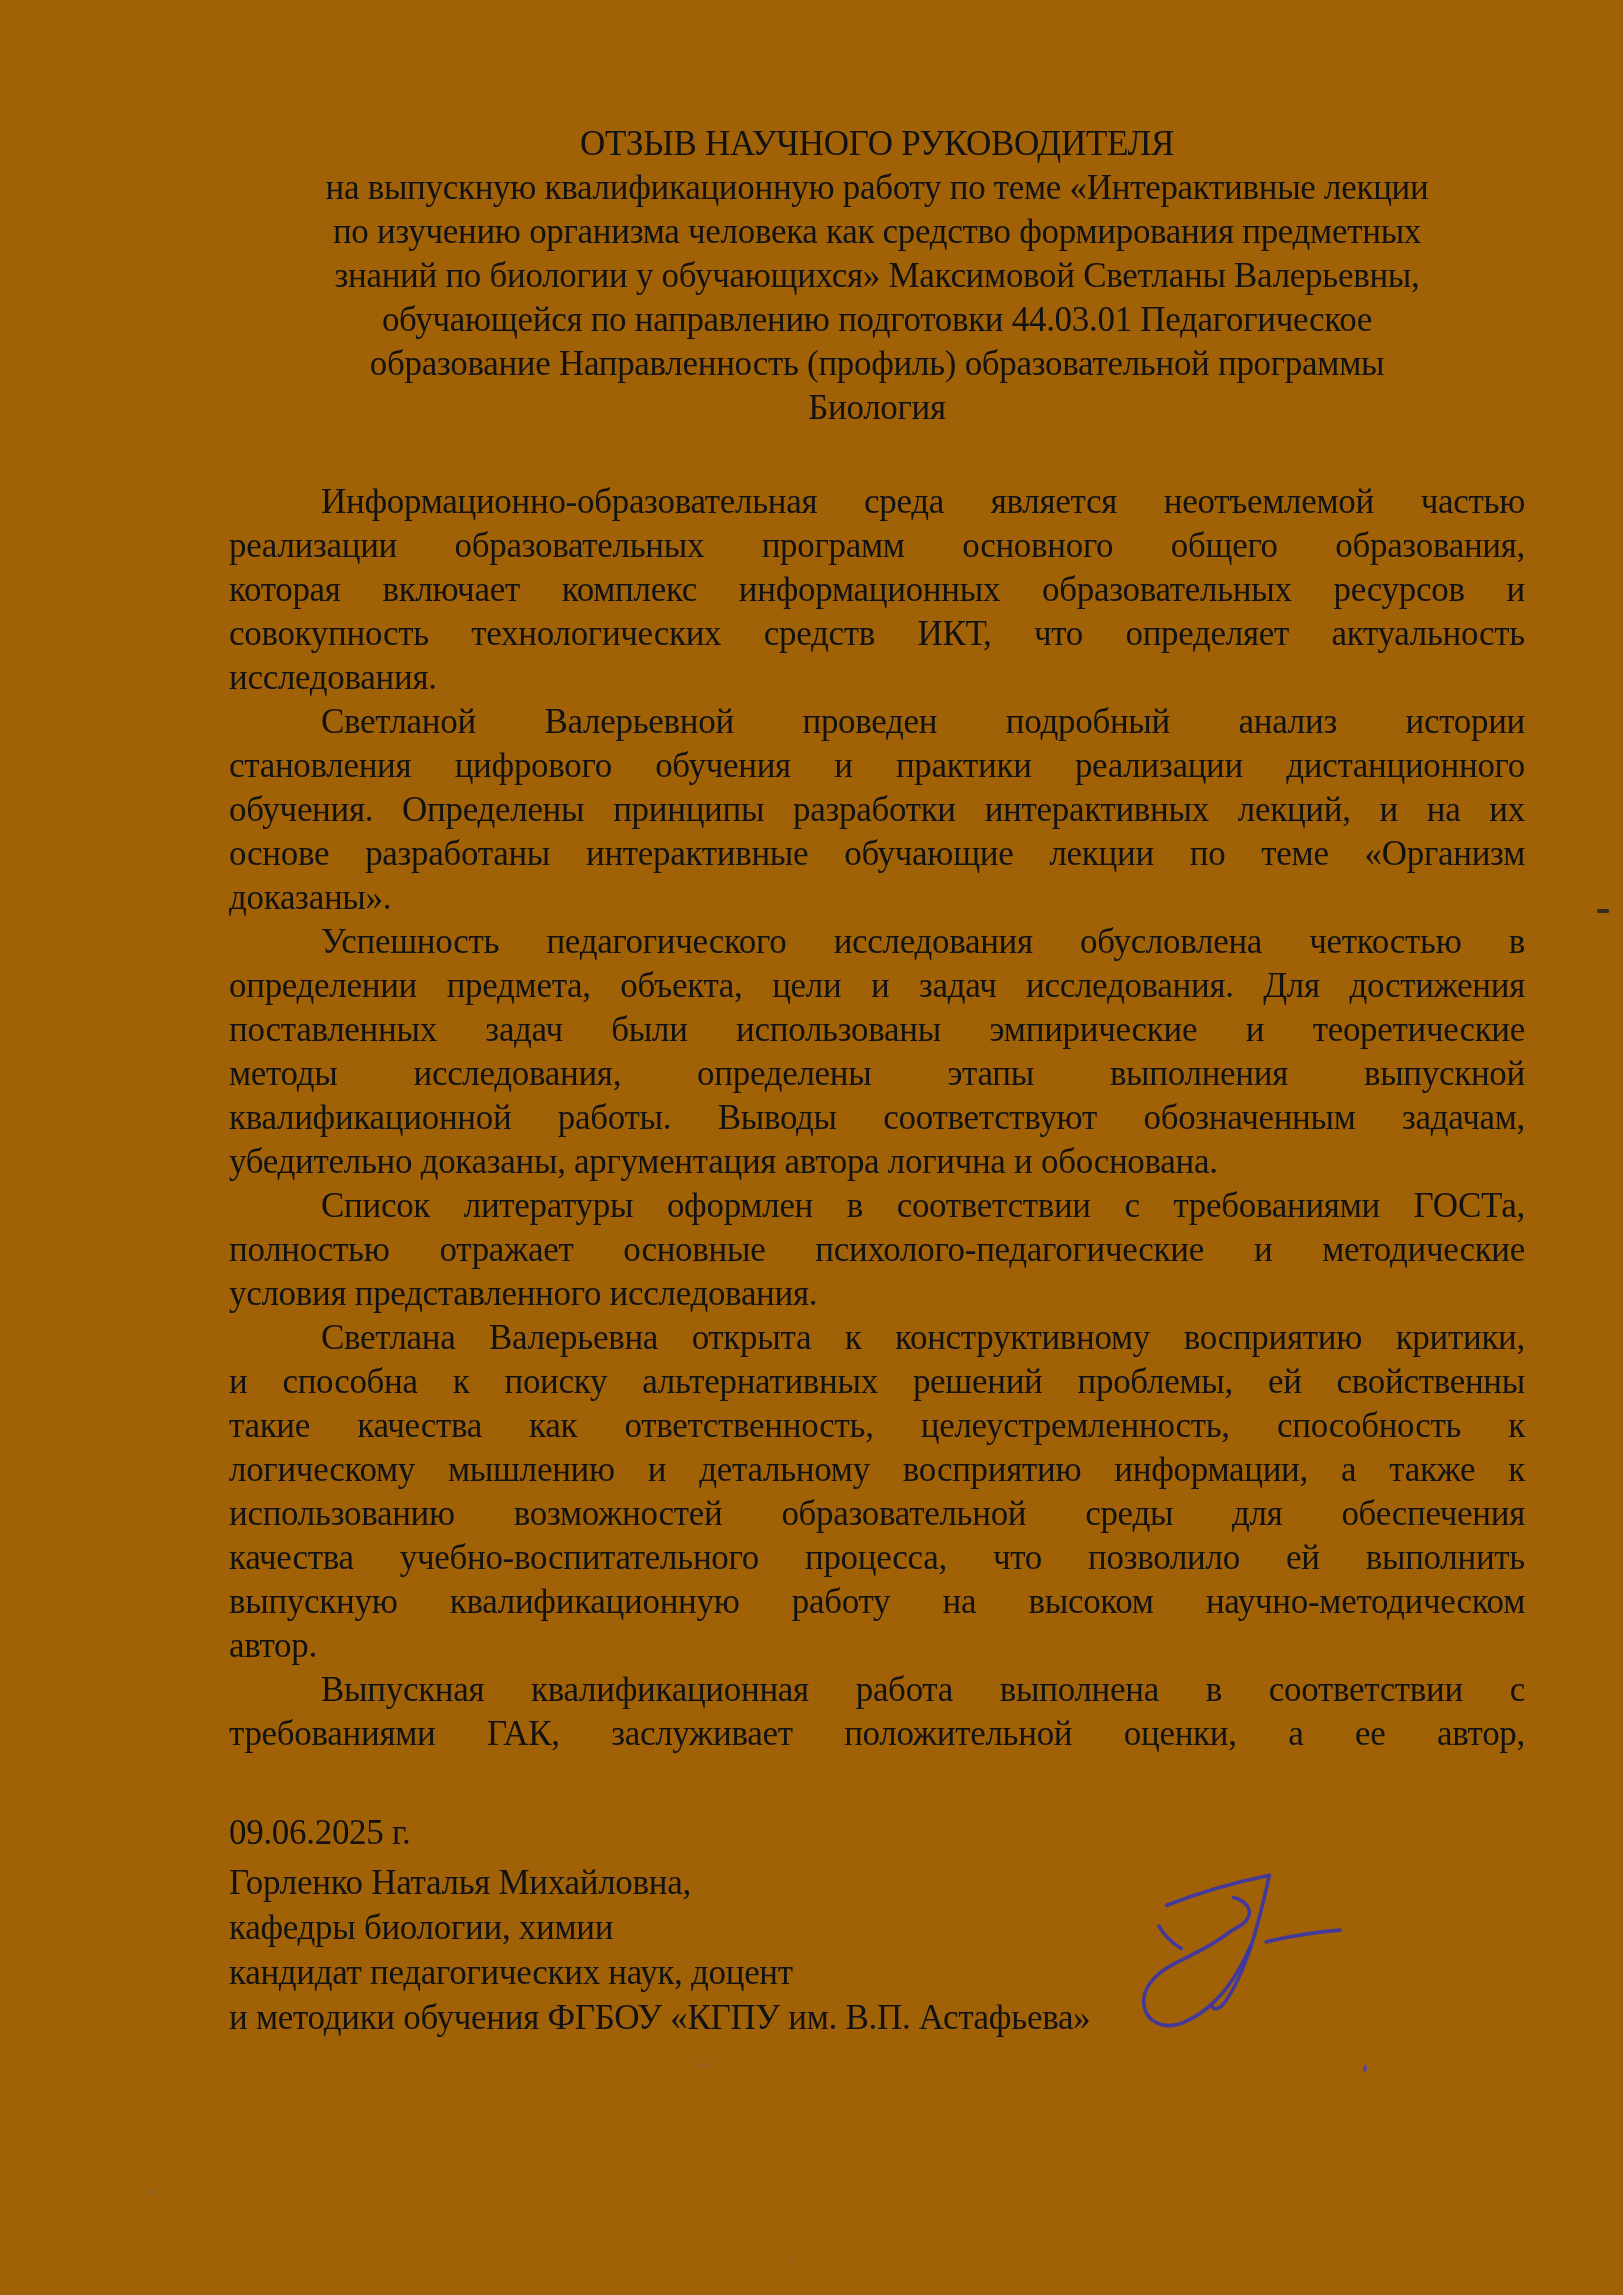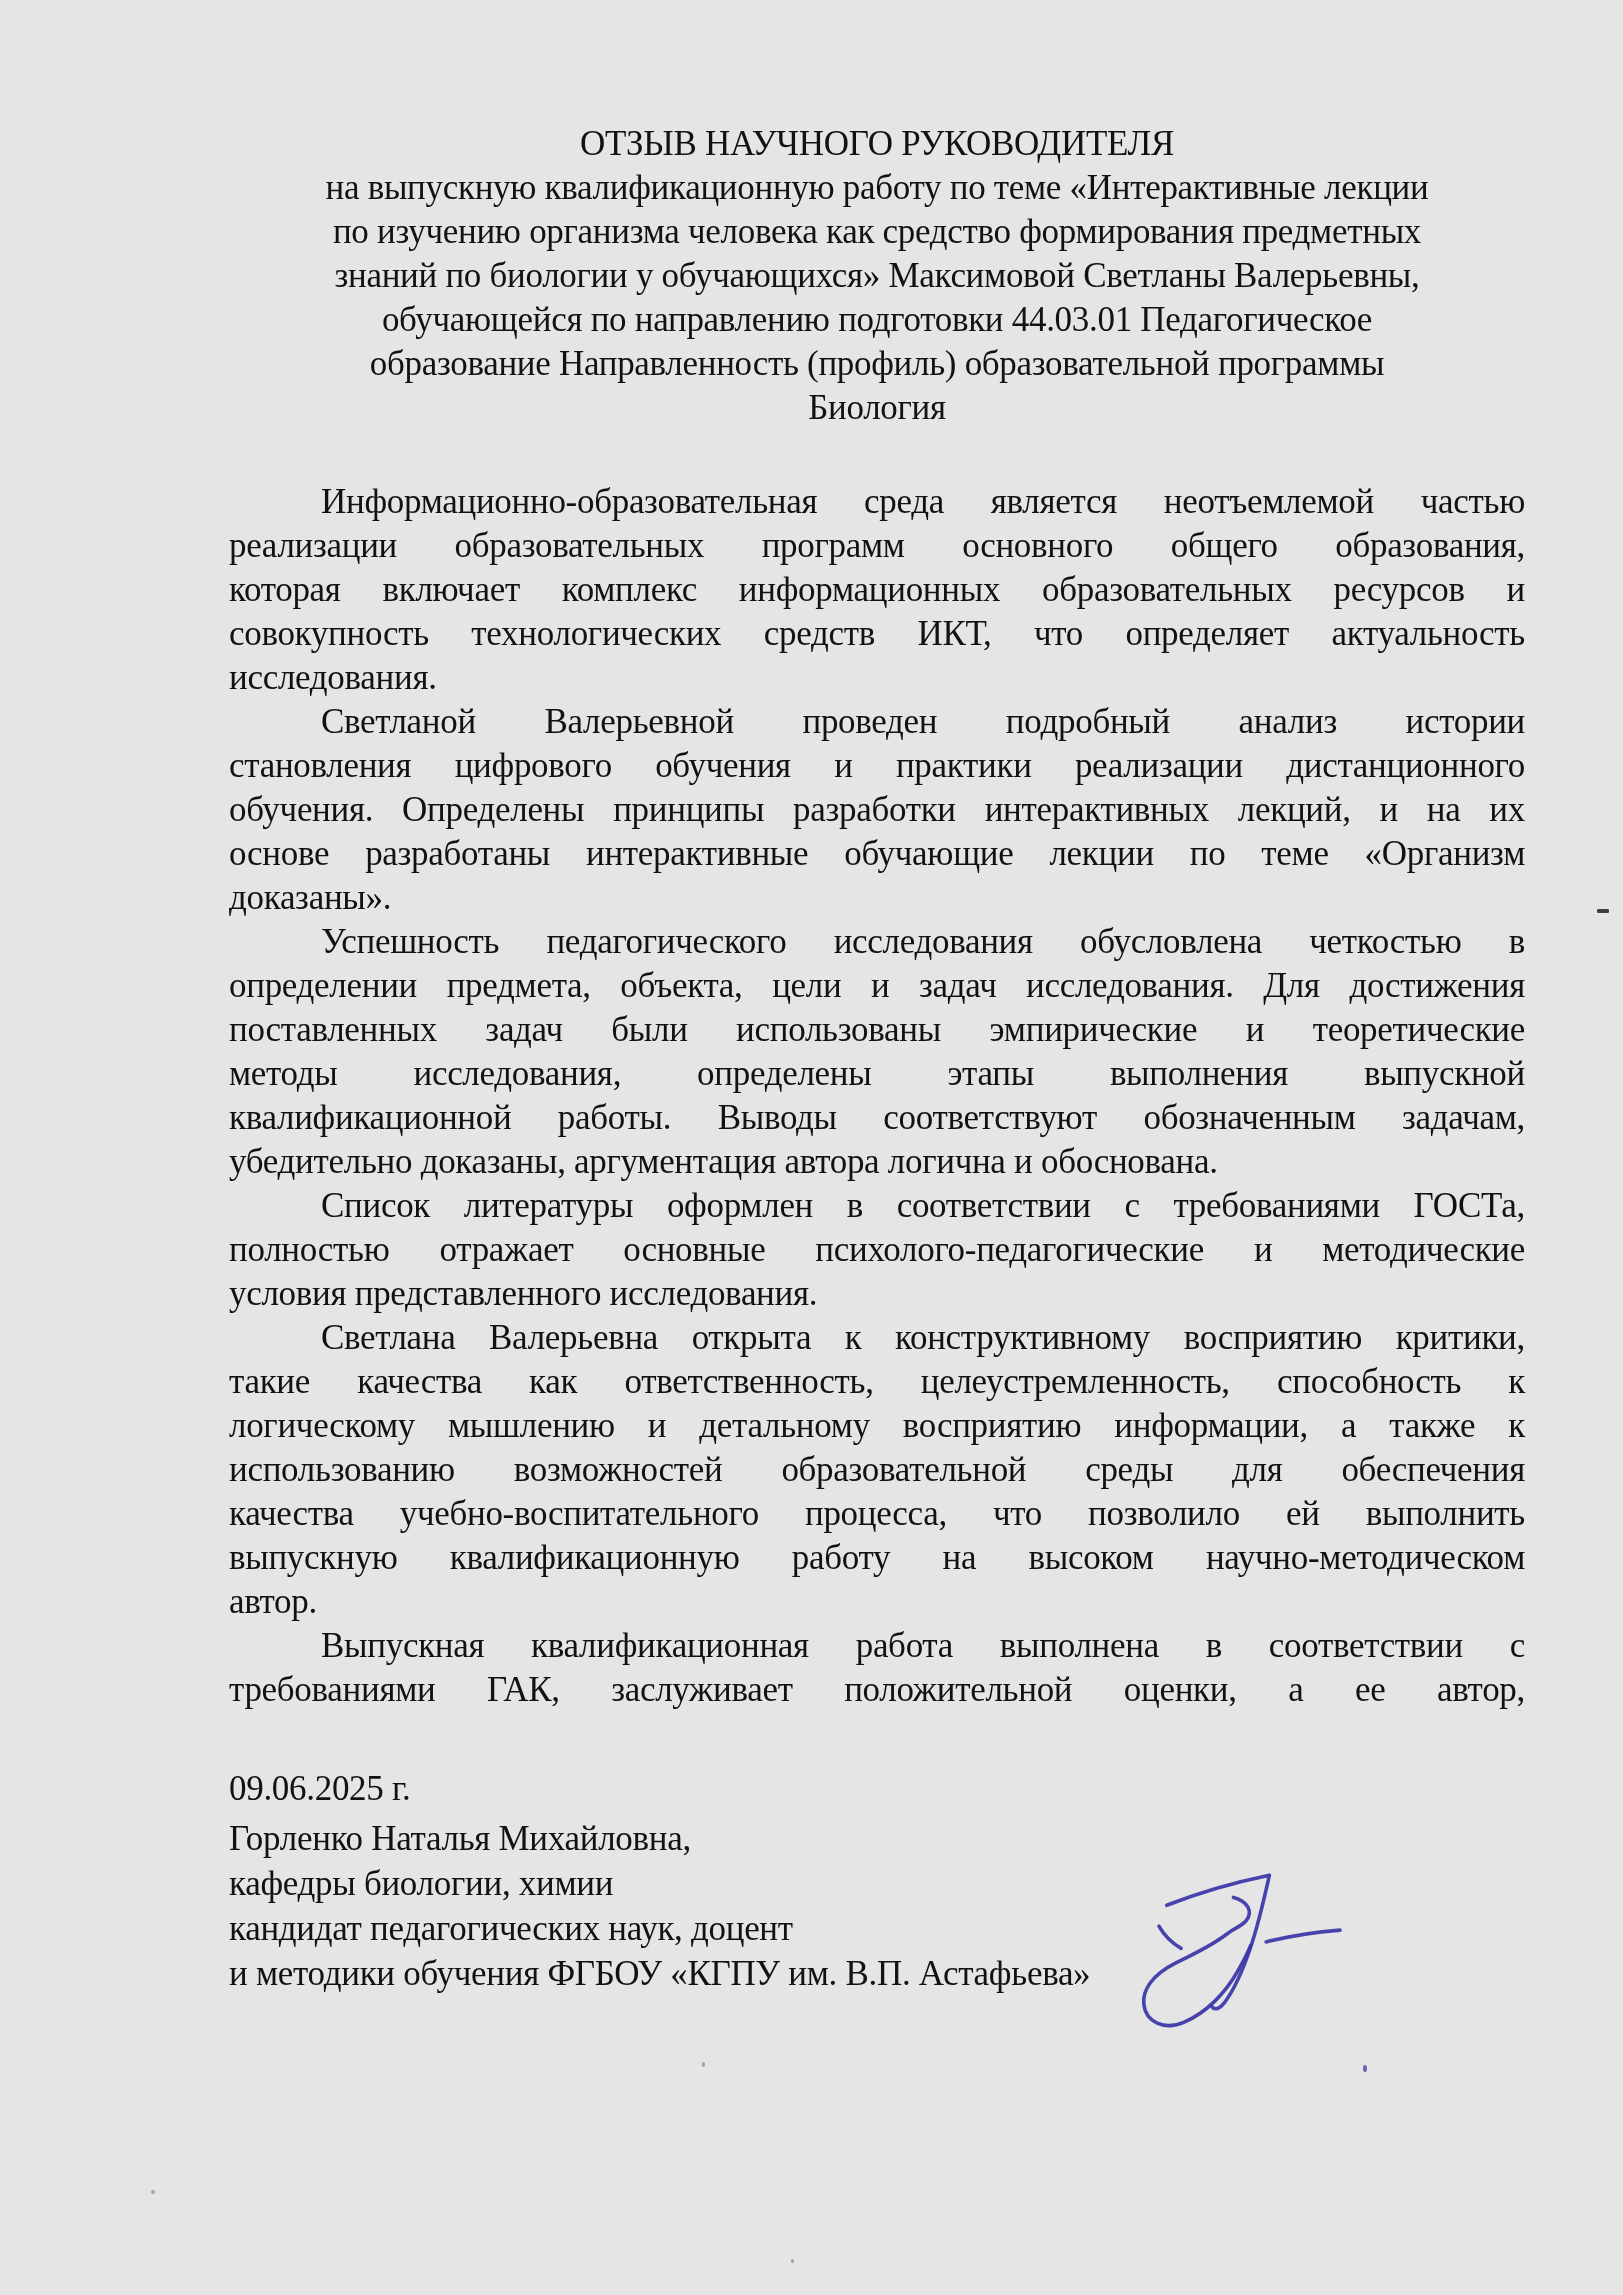--- a/index.html
+++ b/index.html
@@ -1,20 +1,20 @@
 <!DOCTYPE html>
 <html style="font-size:10.5px"><head>
 <meta charset="utf-8">
 <style>
   html,body { margin:0; padding:0; background:#9a9a9a; }
   .page {
     position:relative;
     width:1623px; height:2295px;
     margin:0 auto;
-    background:#e5e5e5;
+    background:#a16207;
     font-family:"Liberation Serif", "DejaVu Serif", serif;
     color:#121212;
     overflow:hidden;
   }
   .content {
     position:absolute;
     left:229px; top:0;
     width:1296px;
   }
   .title-block {
@@ -106,20 +106,21 @@
           <div class="line">квалификационной работы. Выводы соответствуют обозначенным задачам,</div>
           <div class="line last">убедительно доказаны, аргументация автора логична и обоснована.</div>
         </div>
         <div class="para">
           <div class="line first">Список литературы оформлен в соответствии с требованиями ГОСТа,</div>
           <div class="line">полностью отражает основные психолого-педагогические и методические</div>
           <div class="line last">условия представленного исследования.</div>
         </div>
         <div class="para">
           <div class="line first">Светлана Валерьевна открыта к конструктивному восприятию критики,</div>
+          <div class="line">и способна к поиску альтернативных решений проблемы, ей свойственны</div>
           <div class="line">такие качества как ответственность, целеустремленность, способность к</div>
           <div class="line">логическому мышлению и детальному восприятию информации, а также к</div>
           <div class="line">использованию возможностей образовательной среды для обеспечения</div>
           <div class="line">качества учебно-воспитательного процесса, что позволило ей выполнить</div>
           <div class="line">выпускную квалификационную работу на высоком научно-методическом</div>
           <div class="line last">автор.</div>
         </div>
         <div class="para">
           <div class="line first">Выпускная квалификационная работа выполнена в соответствии с</div>
           <div class="line">требованиями ГАК, заслуживает положительной оценки, а ее автор,</div>

